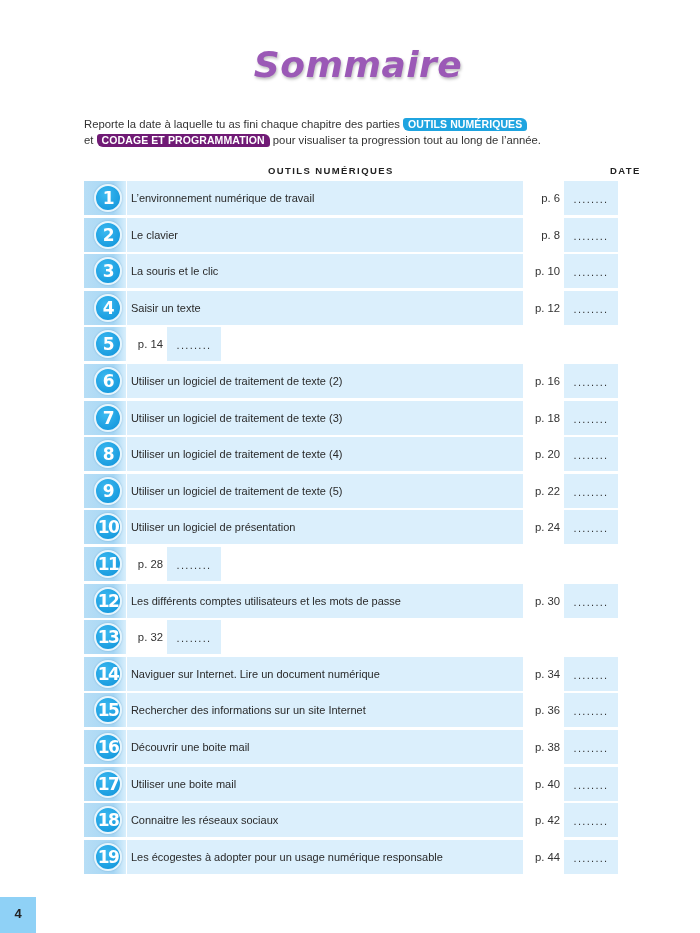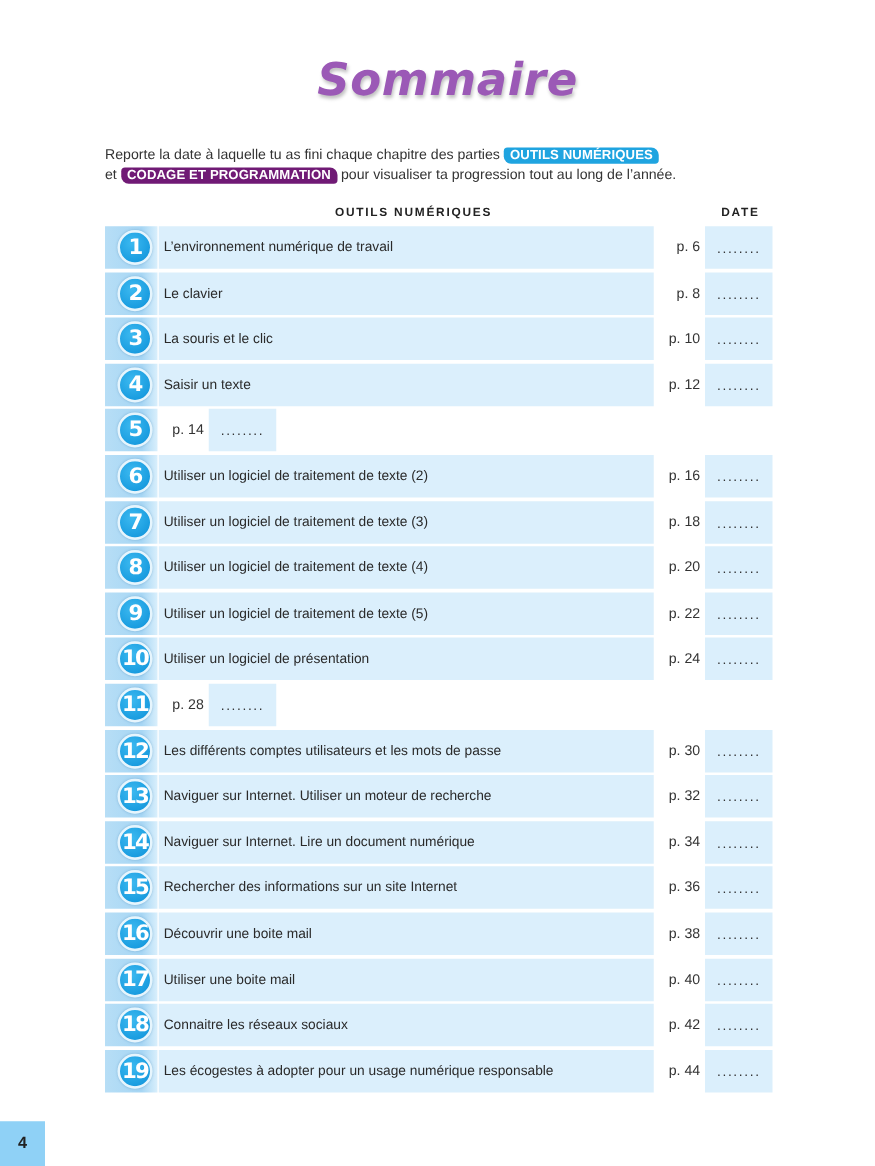--- a/index.html
+++ b/index.html
@@ -23,21 +23,21 @@
     letter-spacing: 0.1px;
   }
   .tag.blue { background: #1fa4e0; }
   .tag.green { background: #701a75; }
 
   .col-head {
     position: absolute; top: 165px; font-weight: bold; font-size: 9.5px;
     letter-spacing: 1.4px; color: #222;
   }
   .col-head.section { left: 268px; }
-  .col-head.date { left: 577px; }
+  .col-head.date { left: 610px; }
 
   .rows { position: absolute; left: 84px; top: 181px; width: 534px; }
   .row { position: relative; height: 34px; margin-bottom: 2.6px; display: flex; }
   .badge {
     position: relative; width: 42px; height: 34px;
     background: linear-gradient(90deg, #b7def6 0%, #a6d6f4 70%, #d9effc 100%);
   }
   .badge .num {
     position: absolute; left: 10px; top: 3px; width: 28px; height: 28px; border-radius: 50%;
     background: radial-gradient(circle at 40% 35%, #3cb9f0 0%, #1a9de0 70%, #148ad0 100%);
@@ -174,21 +174,20 @@
         <div class="num">12</div>
       </div>
       <div class="label-box">Les différents comptes utilisateurs et les mots de passe</div>
       <div class="page">p. 30</div>
       <div class="date-box">........</div>
     </div>
     <div class="row">
       <div class="badge">
         <div class="num">13</div>
       </div>
-      <div class="label-box">Naviguer sur Internet. Utiliser un moteur de recherche</div>
       <div class="page">p. 32</div>
       <div class="date-box">........</div>
     </div>
     <div class="row">
       <div class="badge">
         <div class="num">14</div>
       </div>
       <div class="label-box">Naviguer sur Internet. Lire un document numérique</div>
       <div class="page">p. 34</div>
       <div class="date-box">........</div>

